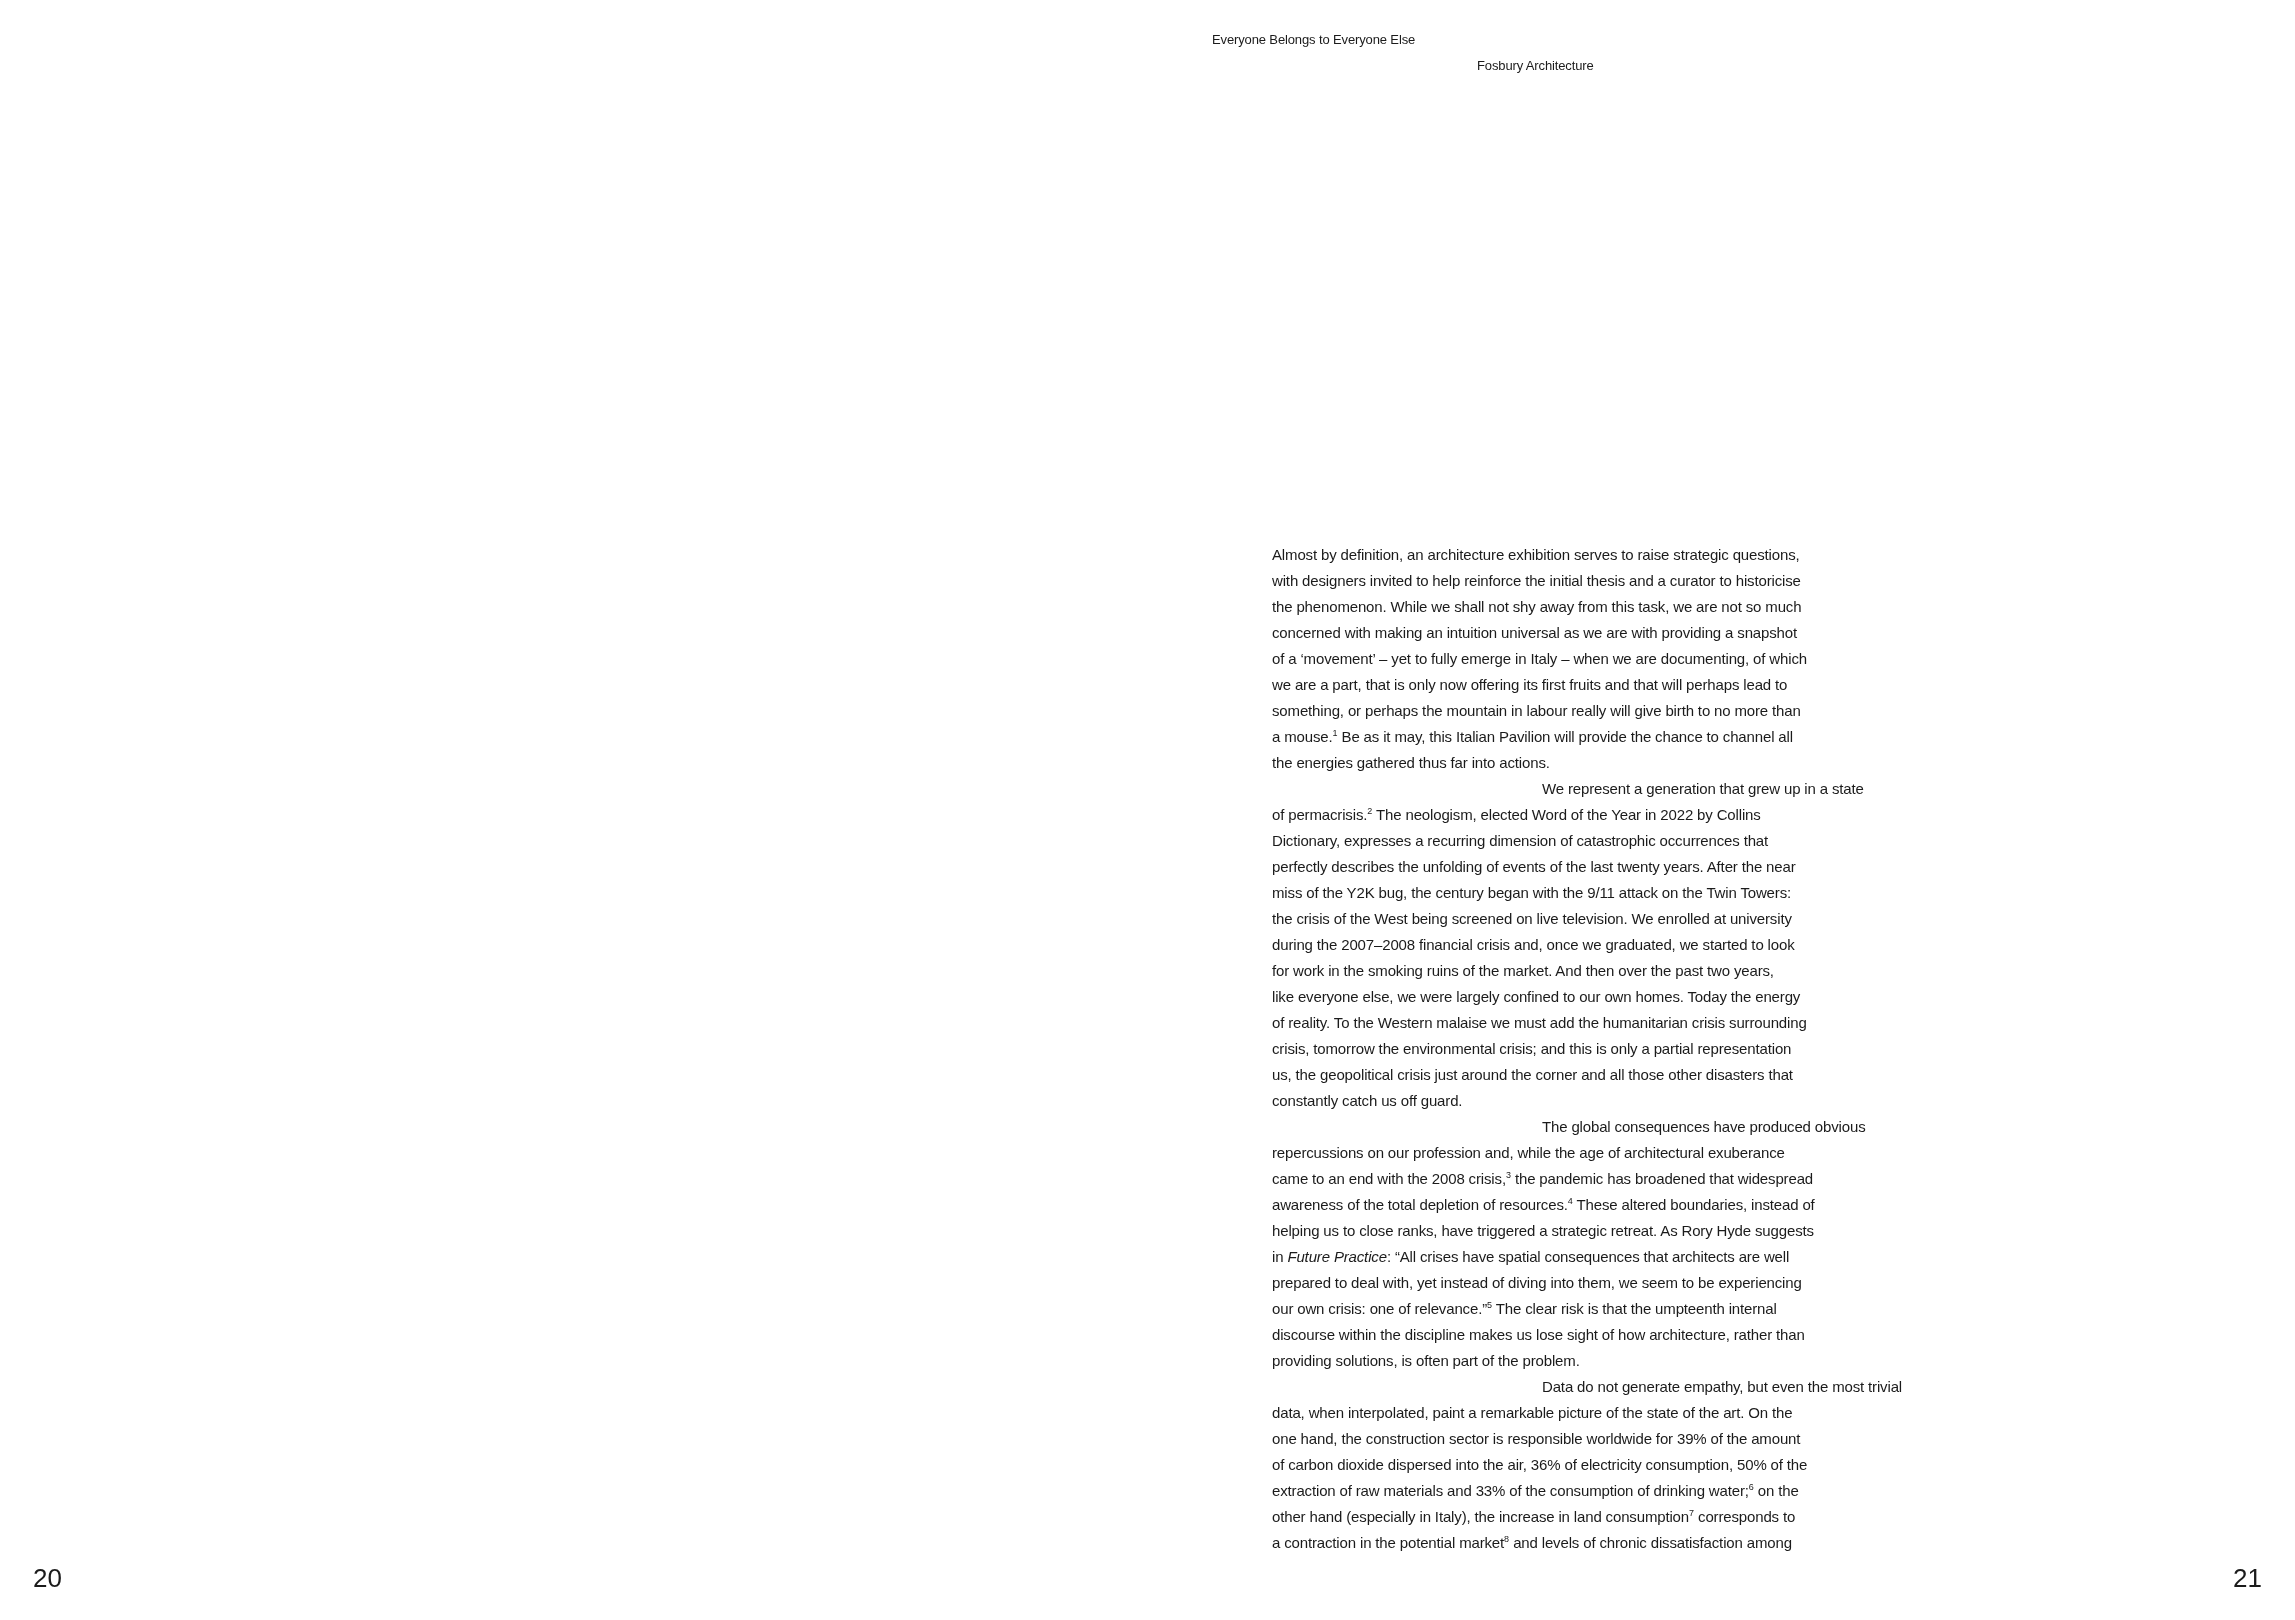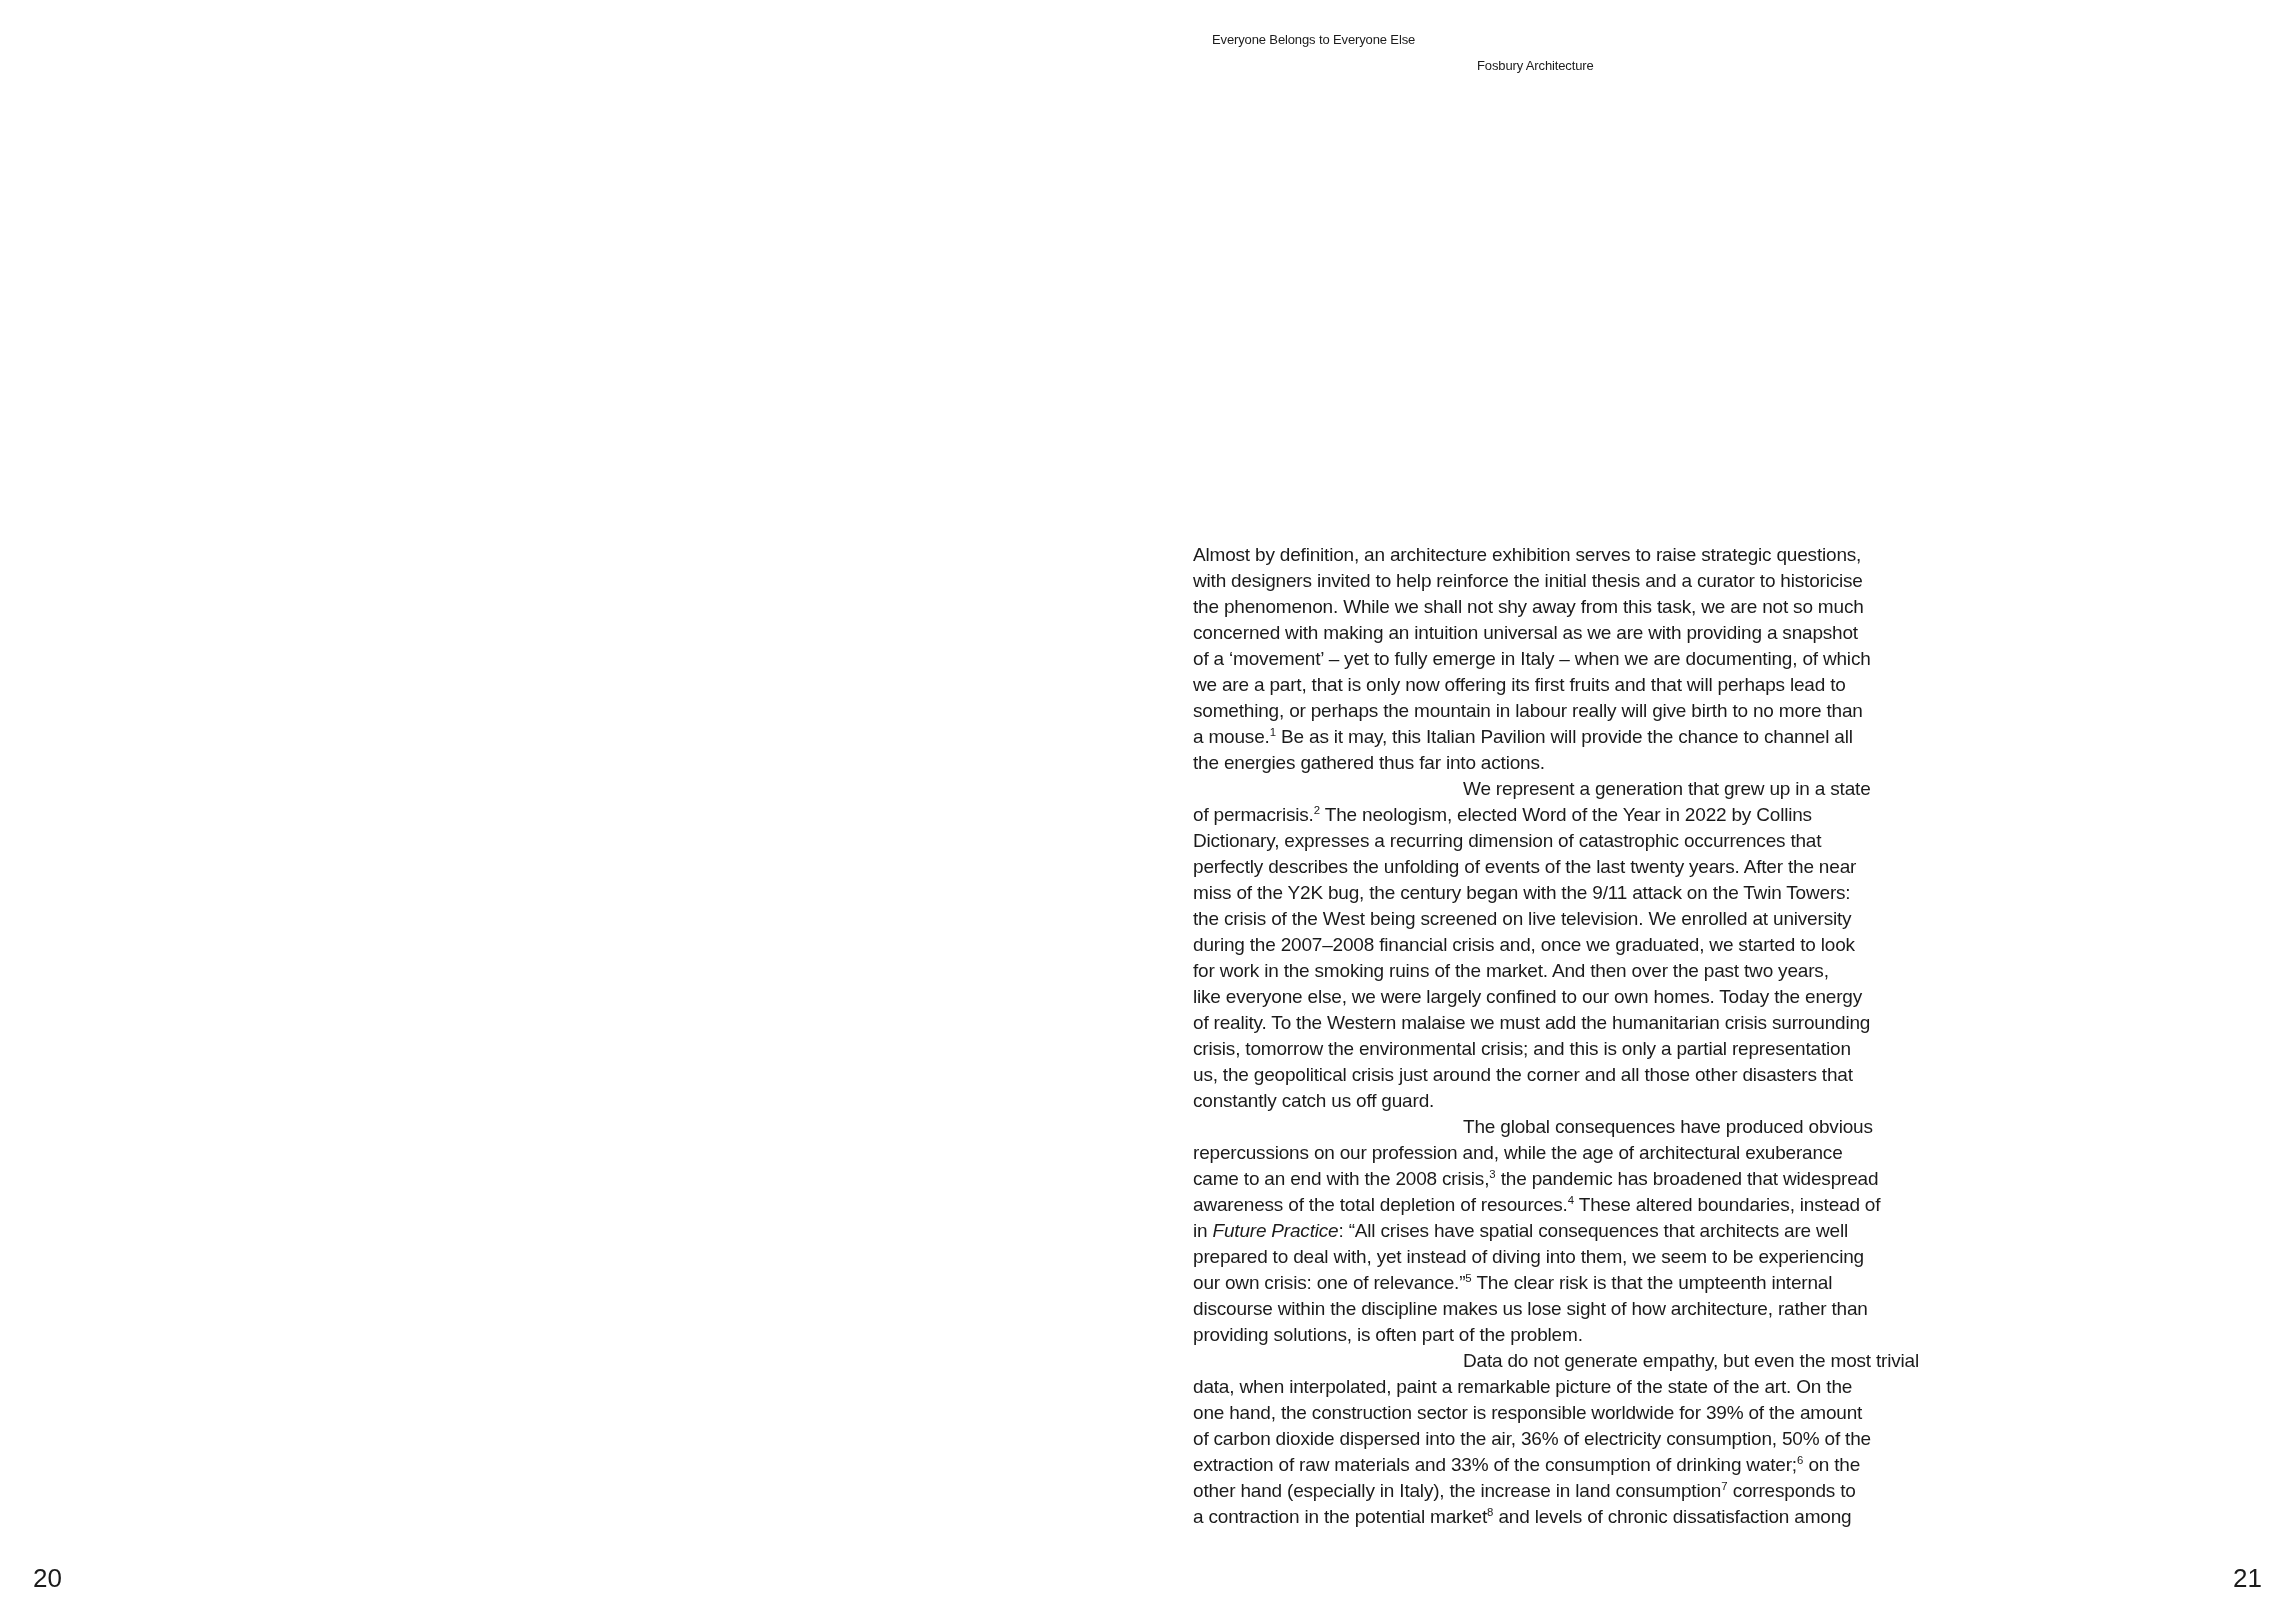--- a/index.html
+++ b/index.html
@@ -26,24 +26,24 @@
     top: 27.4px;
     font-size: 13px;
     line-height: 26px;
     letter-spacing: -0.01em;
     white-space: nowrap;
   }
   .essay-header .author-line { padding-left: 265px; }
 
   .essay-body {
     position: absolute;
-    left: 1193px;
+    left: 1272px;
     top: 542px;
     width: 815px;
-    font-size: 19px;
+    font-size: 15px;
     line-height: 26px;
     letter-spacing: -0.01em;
   }
   .essay-body .line { white-space: nowrap; }
   .essay-body .line.indent { padding-left: 270px; }
   .essay-body sup {
     font-size: 60%;
     line-height: 0;
     vertical-align: super;
     letter-spacing: 0;
@@ -94,20 +94,21 @@
       <div class="line">for work in the smoking ruins of the market. And then over the past two years,</div>
       <div class="line">like everyone else, we were largely confined to our own homes. Today the energy</div>
       <div class="line">of reality. To the Western malaise we must add the humanitarian crisis surrounding</div>
       <div class="line">crisis, tomorrow the environmental crisis; and this is only a partial representation</div>
       <div class="line">us, the geopolitical crisis just around the corner and all those other disasters that</div>
       <div class="line">constantly catch us off guard.</div>
       <div class="line indent">The global consequences have produced obvious</div>
       <div class="line">repercussions on our profession and, while the age of architectural exuberance</div>
       <div class="line">came to an end with the 2008 crisis,<sup>3</sup> the pandemic has broadened that widespread</div>
       <div class="line">awareness of the total depletion of resources.<sup>4</sup> These altered boundaries, instead of</div>
+      <div class="line">helping us to close ranks, have triggered a strategic retreat. As Rory Hyde suggests</div>
       <div class="line">in <i>Future Practice</i>: “All crises have spatial consequences that architects are well</div>
       <div class="line">prepared to deal with, yet instead of diving into them, we seem to be experiencing</div>
       <div class="line">our own crisis: one of relevance.”<sup>5</sup> The clear risk is that the umpteenth internal</div>
       <div class="line">discourse within the discipline makes us lose sight of how architecture, rather than</div>
       <div class="line">providing solutions, is often part of the problem.</div>
       <div class="line indent">Data do not generate empathy, but even the most trivial</div>
       <div class="line">data, when interpolated, paint a remarkable picture of the state of the art. On the</div>
       <div class="line">one hand, the construction sector is responsible worldwide for 39% of the amount</div>
       <div class="line">of carbon dioxide dispersed into the air, 36% of electricity consumption, 50% of the</div>
       <div class="line">extraction of raw materials and 33% of the consumption of drinking water;<sup>6</sup> on the</div>

